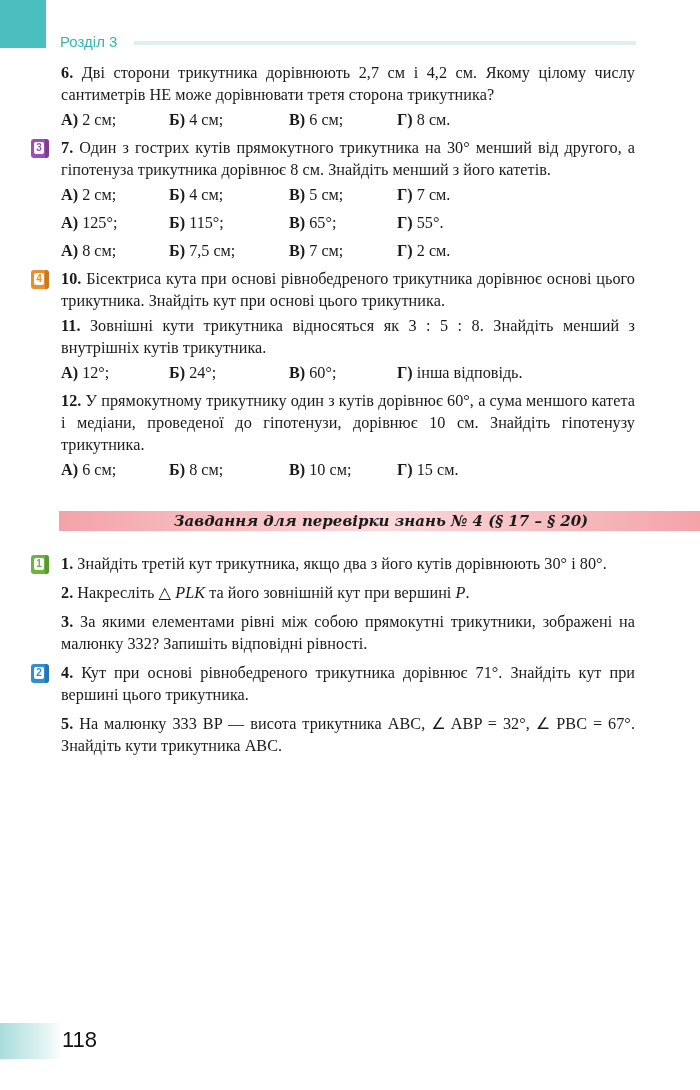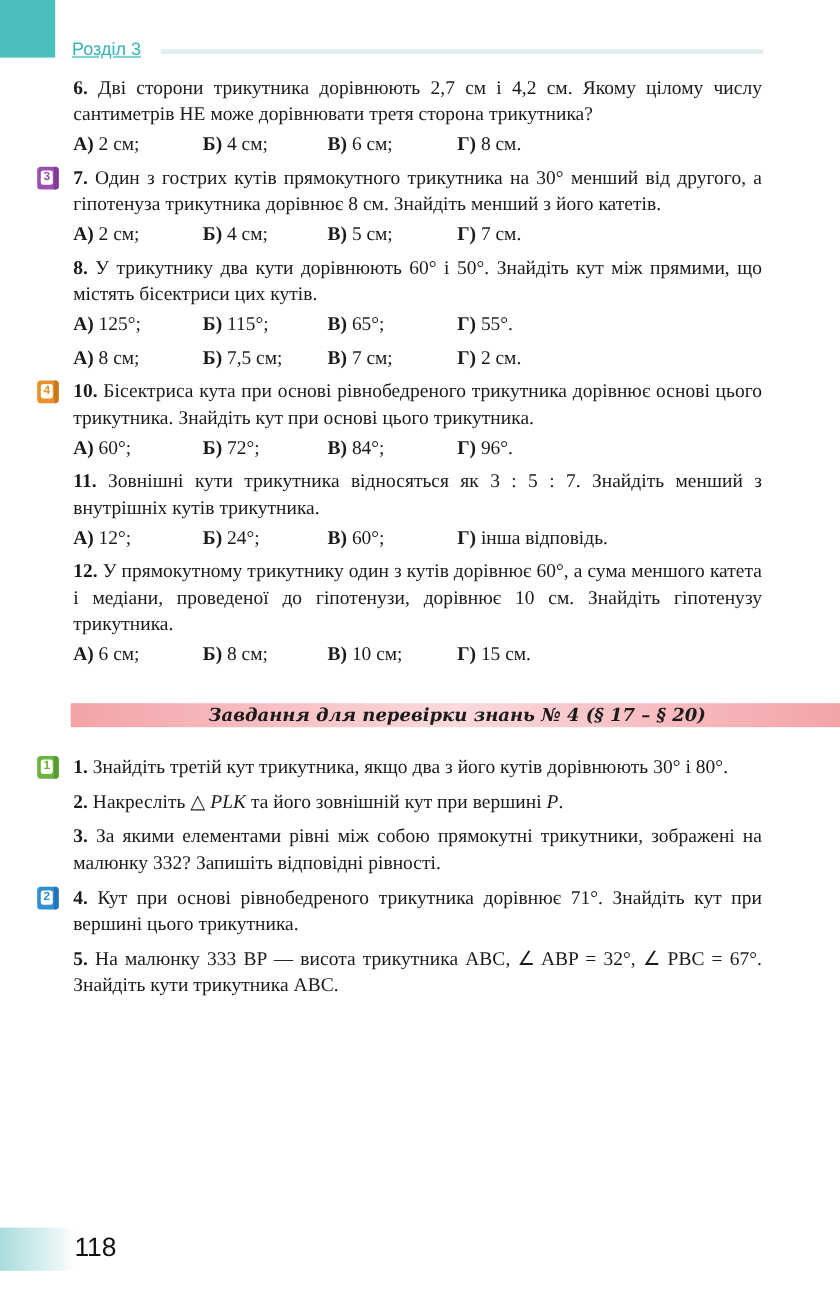--- a/index.html
+++ b/index.html
@@ -1,31 +1,31 @@
 <!DOCTYPE html>
 <html><head>
   <meta charset="utf-8">
   <style>
     html, body { margin: 0; padding: 0; }
     body {
       width: 700px; height: 1090px; background: #ffffff; position: relative; overflow: hidden;
       font-family: "DejaVu Serif", "Liberation Serif", serif; color: #1a1a1a;
     }
     .corner-tab { position: absolute; left: 0; top: 0; width: 46px; height: 48px; background: #4bbfbf; }
-    .header-title { position: absolute; left: 60px; top: 33px; font-family: "Liberation Sans", sans-serif; font-size: 15px; color: #35b5b5; text-decoration: underline; }
+    .header-title { position: absolute; left: 60px; top: 33px; font-family: "Liberation Sans", sans-serif; font-size: 15px; color: #35b5b5; }
     .header-rule { position: absolute; left: 134px; top: 41px; width: 502px; height: 4px; background: #dfeff0; }
     .content { position: absolute; left: 61px; top: 62px; width: 574px; }
     .task { position: relative; font-size: 16.2px; line-height: 22px; text-align: justify; margin-bottom: 3px; font-family: "Liberation Serif", serif; font-weight: 500; letter-spacing: 0.05px; }
     .task .num { font-weight: bold; }
     .answers { display: flex; font-size: 16.2px; line-height: 22px; margin-bottom: 6px; font-family: "Liberation Serif", serif; }
     .answers .opt { white-space: nowrap; }
     .answers .opt .letter { font-weight: bold; }
     .answers .opt:nth-child(1) { width: 108px; }
     .answers .opt:nth-child(2) { width: 104px; }
-    .answers .opt:nth-child(3) { width: 108px; }
+    .answers .opt:nth-child(3) { width: 108px; margin-left: 16px; }
     .level-icon { position: absolute; left: -30px; top: 2px; width: 18px; height: 19px; border-radius: 3px; }
     .level-icon .lbl { position: absolute; left: 3px; top: 3px; width: 10px; height: 12px; background: #fff; border-radius: 2px; font-family: "Liberation Sans", sans-serif; font-weight: bold; font-size: 10px; line-height: 12px; text-align: center; }
     .level-icon .side { position: absolute; right: 0; top: 0; width: 4px; height: 19px; opacity: 0.6; border-radius: 0 3px 3px 0; }
     .banner { margin: 30px 0 22px -2px; width: 644px; height: 20px; background: linear-gradient(90deg, #f3a3a8 0%, #fbd9dc 50%, #f3a3a8 100%); text-align: center; font-family: "DejaVu Serif", serif; font-style: italic; font-weight: bold; font-size: 15px; line-height: 20px; color: #1a1a1a; }
     .ital { font-style: italic; }
     .footer-band { position: absolute; left: 0; top: 1023px; width: 62px; height: 36px; background: linear-gradient(90deg, #a9dcdc 0%, #e9f6f6 80%, #ffffff 100%); }
     .page-number { position: absolute; left: 62px; top: 1027px; font-family: "Liberation Sans", sans-serif; font-size: 22px; color: #111; }
   </style>
 </head>
 <body>
@@ -55,24 +55,20 @@
     <span class="num">7.</span>
     <span>Один з гострих кутів прямокутного трикутника на 30° менший від другого, а гіпотенуза трикутника дорівнює 8 см. Знайдіть менший з його катетів.</span>
   </div>
   <div class="answers">
     <span class="opt"><span class="letter">А)</span> <span>2 см;</span></span>
     <span class="opt"><span class="letter">Б)</span> <span>4 см;</span></span>
     <span class="opt"><span class="letter">В)</span> <span>5 см;</span></span>
     <span class="opt"><span class="letter">Г)</span> <span>7 см.</span></span>
   </div>
 
-  <div class="task">
-    <span class="num">8.</span>
-    <span>У трикутнику два кути дорівнюють 60° і 50°. Знайдіть кут між прямими, що містять бісектриси цих кутів.</span>
-  </div>
   <div class="answers">
     <span class="opt"><span class="letter">А)</span> <span>125°;</span></span>
     <span class="opt"><span class="letter">Б)</span> <span>115°;</span></span>
     <span class="opt"><span class="letter">В)</span> <span>65°;</span></span>
     <span class="opt"><span class="letter">Г)</span> <span>55°.</span></span>
   </div>
 
   <div class="answers">
     <span class="opt"><span class="letter">А)</span> <span>8 см;</span></span>
     <span class="opt"><span class="letter">Б)</span> <span>7,5 см;</span></span>
@@ -81,30 +77,24 @@
   </div>
 
   <div class="task">
     <span class="level-icon" style="background:#e8912a;">
         <span class="lbl" style="color:#e8912a;">4</span>
         <span class="side" style="background:#b8651a;"></span>
       </span>
     <span class="num">10.</span>
     <span>Бісектриса кута при основі рівнобедреного трикутника дорівнює основі цього трикутника. Знайдіть кут при основі цього трикутника.</span>
   </div>
-  <div class="answers">
-    <span class="opt"><span class="letter">А)</span> <span>60°;</span></span>
-    <span class="opt"><span class="letter">Б)</span> <span>72°;</span></span>
-    <span class="opt"><span class="letter">В)</span> <span>84°;</span></span>
-    <span class="opt"><span class="letter">Г)</span> <span>96°.</span></span>
-  </div>
 
   <div class="task">
     <span class="num">11.</span>
-    <span>Зовнішні кути трикутника відносяться як 3 : 5 : 7. Знайдіть менший з внутрішніх кутів трикутника.</span>
+    <span>Зовнішні кути трикутника відносяться як 3 : 5 : 8. Знайдіть менший з внутрішніх кутів трикутника.</span>
   </div>
   <div class="answers">
     <span class="opt"><span class="letter">А)</span> <span>12°;</span></span>
     <span class="opt"><span class="letter">Б)</span> <span>24°;</span></span>
     <span class="opt"><span class="letter">В)</span> <span>60°;</span></span>
     <span class="opt"><span class="letter">Г)</span> <span>інша відповідь.</span></span>
   </div>
 
   <div class="task">
     <span class="num">12.</span>

